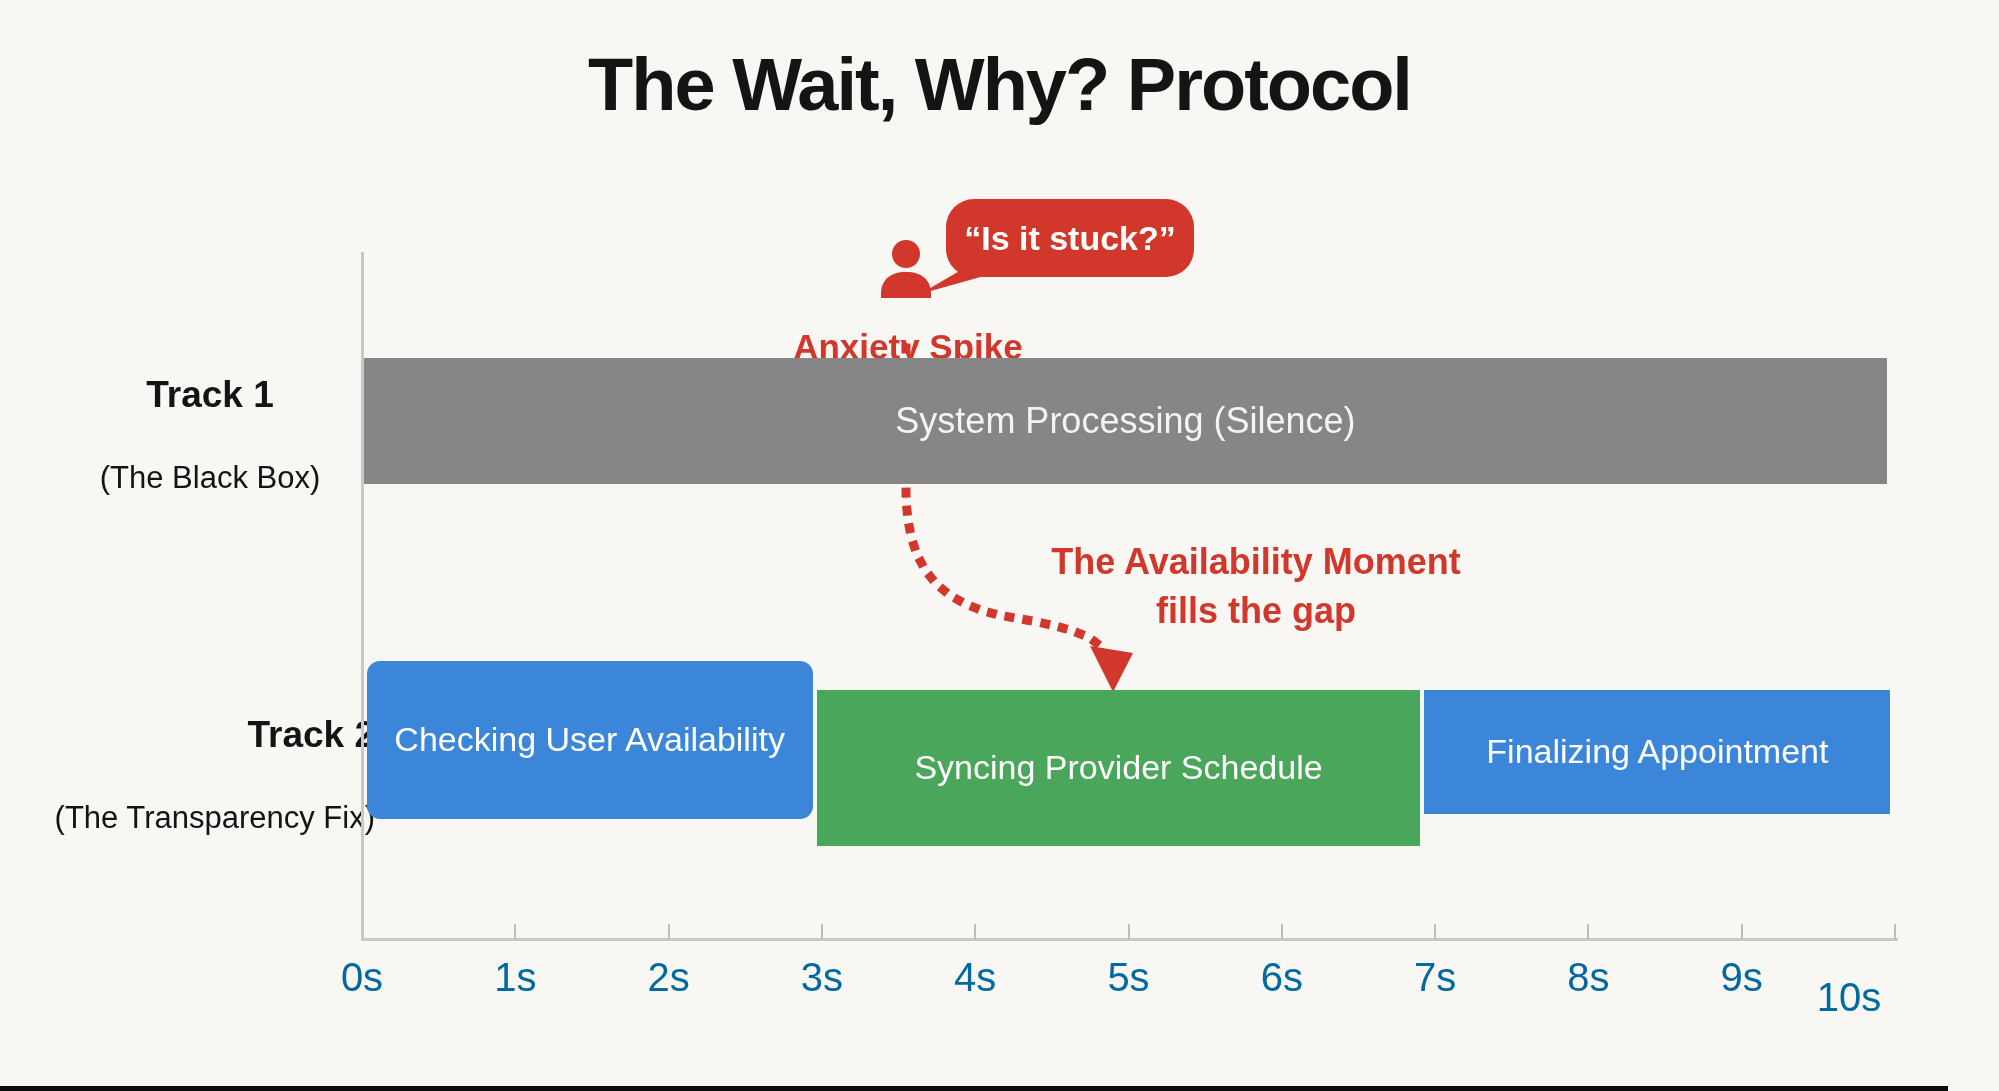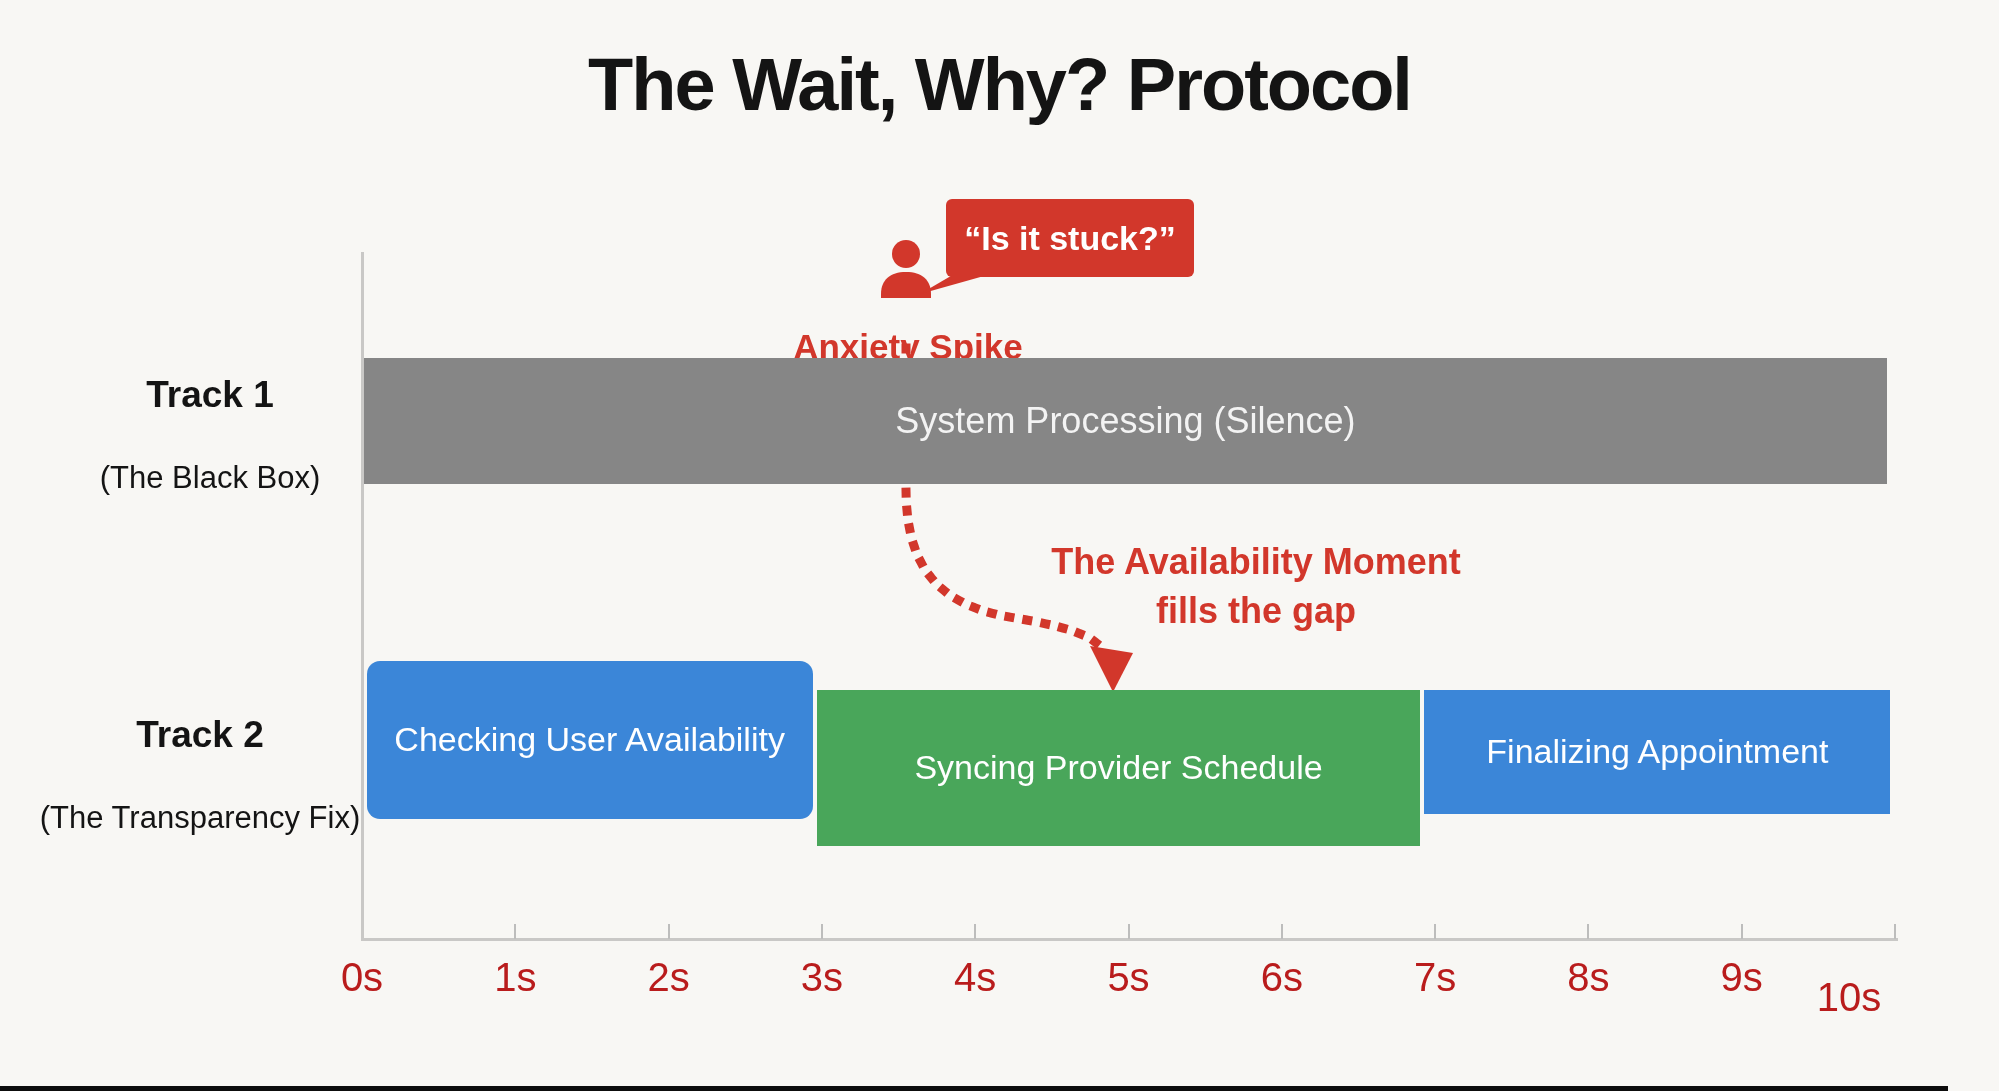--- a/index.html
+++ b/index.html
@@ -44,21 +44,21 @@
     font-size: 35px;
     font-weight: 700;
     margin-top: 24px;
   }
 
   
   .track-label { width: 350px; text-align: center; color: #141414; }
   .track-label .t-name { font-size: 37px; font-weight: 700; line-height: 1.25; }
   .track-label .t-sub  { font-size: 31px; font-weight: 400; line-height: 1.3; margin-top: 40px; }
   #track1-label { left: 35px; top: 372px; }
-  #track2-label { left: 25px; top: 712px; }
+  #track2-label { left: 25px; top: 712px; text-align: right; }
 
   
   .seg {
     position: absolute;
     display: flex; align-items: center; justify-content: center;
     text-align: center;
   }
   .seg span {
     color: #ffffff;
     font-size: 34px;
@@ -78,21 +78,21 @@
 
   
   .axis-v { left: 361px; top: 252px; width: 3px; height: 688px; }
   .axis-h { left: 361px; top: 938px; width: 1537px; height: 3px; }
   .tick { position: absolute; top: 924px; width: 2px; height: 15px; background: #bdbdbc; }
   .tick-label {
     position: absolute; top: 955px; width: 100px;
     text-align: center;
     font-size: 40px;
     font-weight: 500;
-    color: #b91c1c;
+    color: #0369a1;
   }
 
   .bottom-strip { left: 0; top: 1086px; width: 1948px; height: 5px; background: #0d0d0d; }
 
   svg.overlay { position: absolute; left: 0; top: 0; pointer-events: none; }
 </style>
 </head>
 <body>
 
 <div id="canvas" style="background-color: rgb(248, 247, 244);">
@@ -104,21 +104,21 @@
     <polygon points="1090,646 1133,653 1113,692" style="fill: rgb(210, 55, 43);"></polygon>
   </svg>
 
   <svg class="abs person" width="62" height="62" viewBox="0 0 62 62">
     <g style="fill: rgb(210, 55, 43);">
       <circle cx="30" cy="14" r="14"></circle>
       <path d="M30 32 C 14 32 5 40 5 54 L 5 58 L 55 58 L 55 54 C 55 40 46 32 30 32 Z"></path>
     </g>
   </svg>
   <div class="abs bubble-tail" style="background-color: rgb(210, 55, 43);"></div>
-  <div class="abs bubble" style="background-color: rgb(210, 55, 43); border-radius: 6px;">
+  <div class="abs bubble" style="background-color: rgb(210, 55, 43);">
     <span>“Is it stuck?”</span>
   </div>
   <div class="abs anxiety-label" style="color: rgb(210, 55, 43);">Anxiety Spike</div>
 
   <div class="abs track-label" id="track1-label">
     <div class="t-name">Track 1</div>
     <div class="t-sub">(The Black Box)</div>
   </div>
   <div class="abs track-label" id="track2-label">
     <div class="t-name">Track 2</div>

